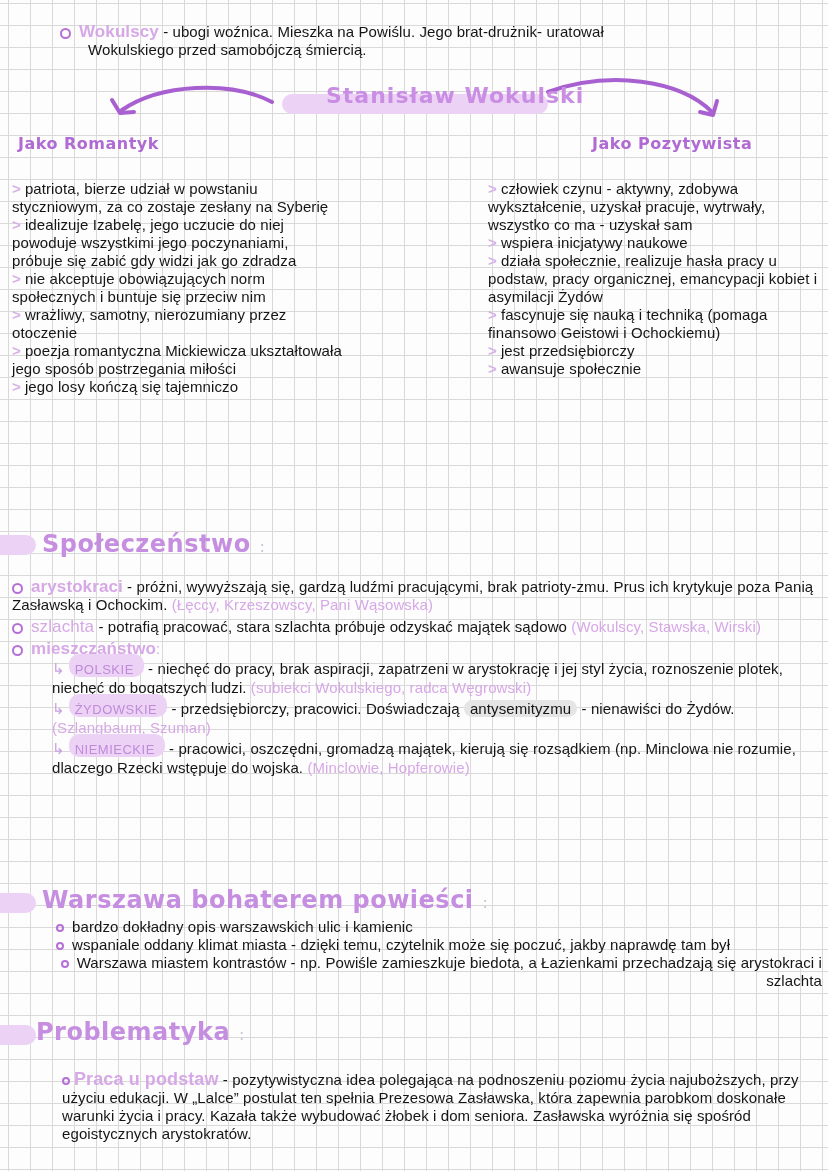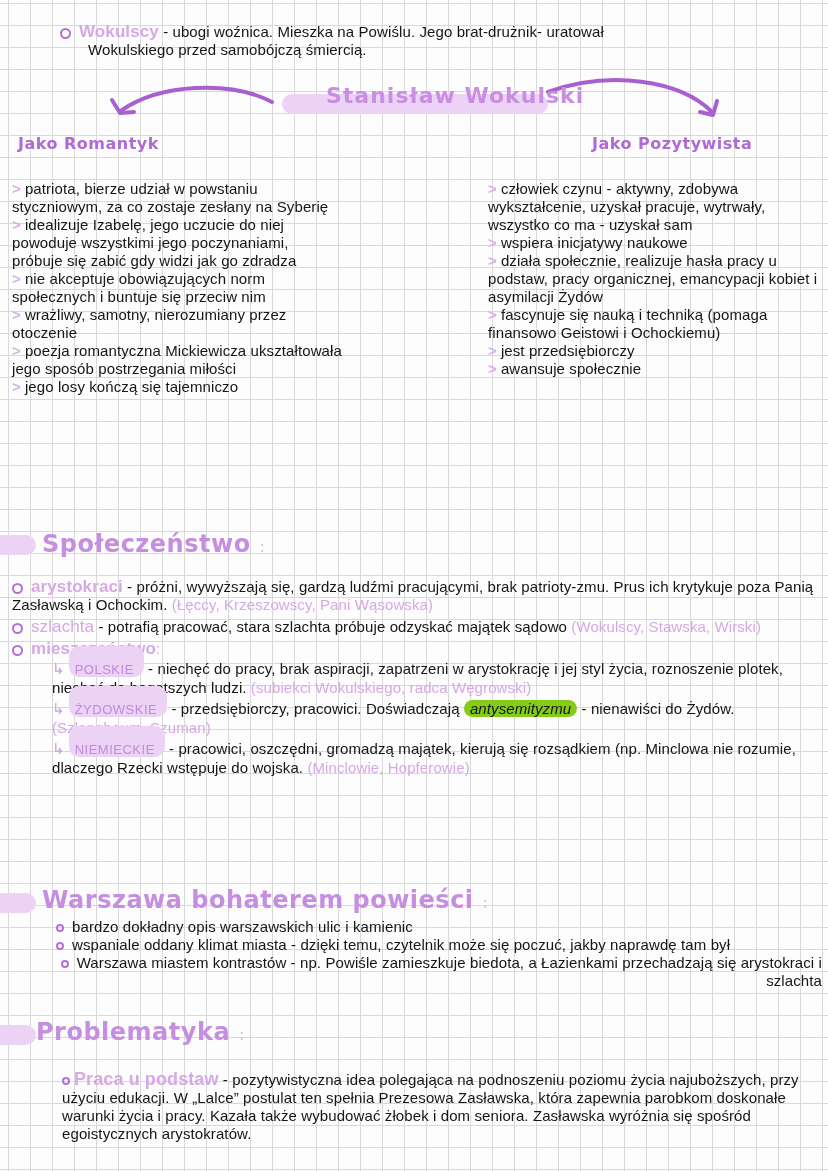--- a/index.html
+++ b/index.html
@@ -15,22 +15,22 @@
     color: #151515;
   }
   .abs { position: absolute; }
   .hand { font-family: "Liberation Sans Narrow", "Liberation Sans", sans-serif; font-size: 15px; line-height: 18px; letter-spacing: 0.1px; }
   .pink { color: #d7a8e6; }
   .title { font-weight: bold; color: #b06ad3; font-size: 16px; letter-spacing: 0.5px; }
   .heading { font-weight: bold; color: #c68ee0; font-size: 24px; letter-spacing: 0.5px; line-height: 28px; }
   .hl-bar { position: absolute; background: #ecd3f5; border-radius: 14px; }
   .bullet-dot { display: inline-block; width: 7px; height: 7px; border: 2.5px solid #b56fd6; border-radius: 50%; vertical-align: middle; margin-right: 8px; }
   .chev { color: #d6b1e6; font-weight: bold; margin-right: 4px; }
-  .tag { background: #ecd3f5; border-radius: 10px; padding: 16px 10px 0 6px; color: #c08ad9; font-size: 13px; letter-spacing: 0.5px; }
-  .hl-word { background: #84cc16; border-radius: 10px; padding: 0 6px; font-style: italic; }
+  .tag { background: #ecd3f5; border-radius: 10px; padding: 8px 10px 0 6px; color: #c08ad9; font-size: 13px; letter-spacing: 0.5px; }
+  .hl-word { background: #e5e5e5; border-radius: 10px; padding: 0 6px; }
   .arrowsub { color: #c9a0dc; margin-right: 4px; }
   p { margin: 0; }
   .block { position: absolute; }
 </style>
 </head>
 <body>
 
 <div class="block hand" style="left:60px; top:23px; width:740px;">
   <p><span class="bullet-dot"></span><span class="pink" style="font-weight:bold;font-size:17px;">Wokulscy</span><span> - ubogi woźnica. Mieszka na Powiślu. Jego brat-drużnik- uratował</span></p>
   <p style="padding-left:28px;">Wokulskiego przed samobójczą śmiercią.</p>

